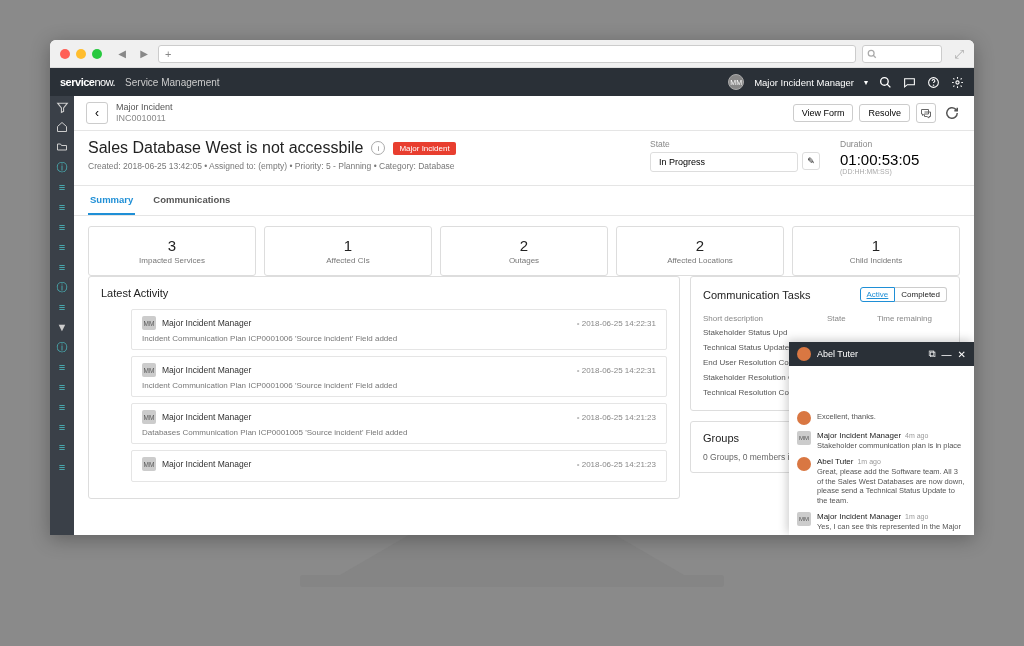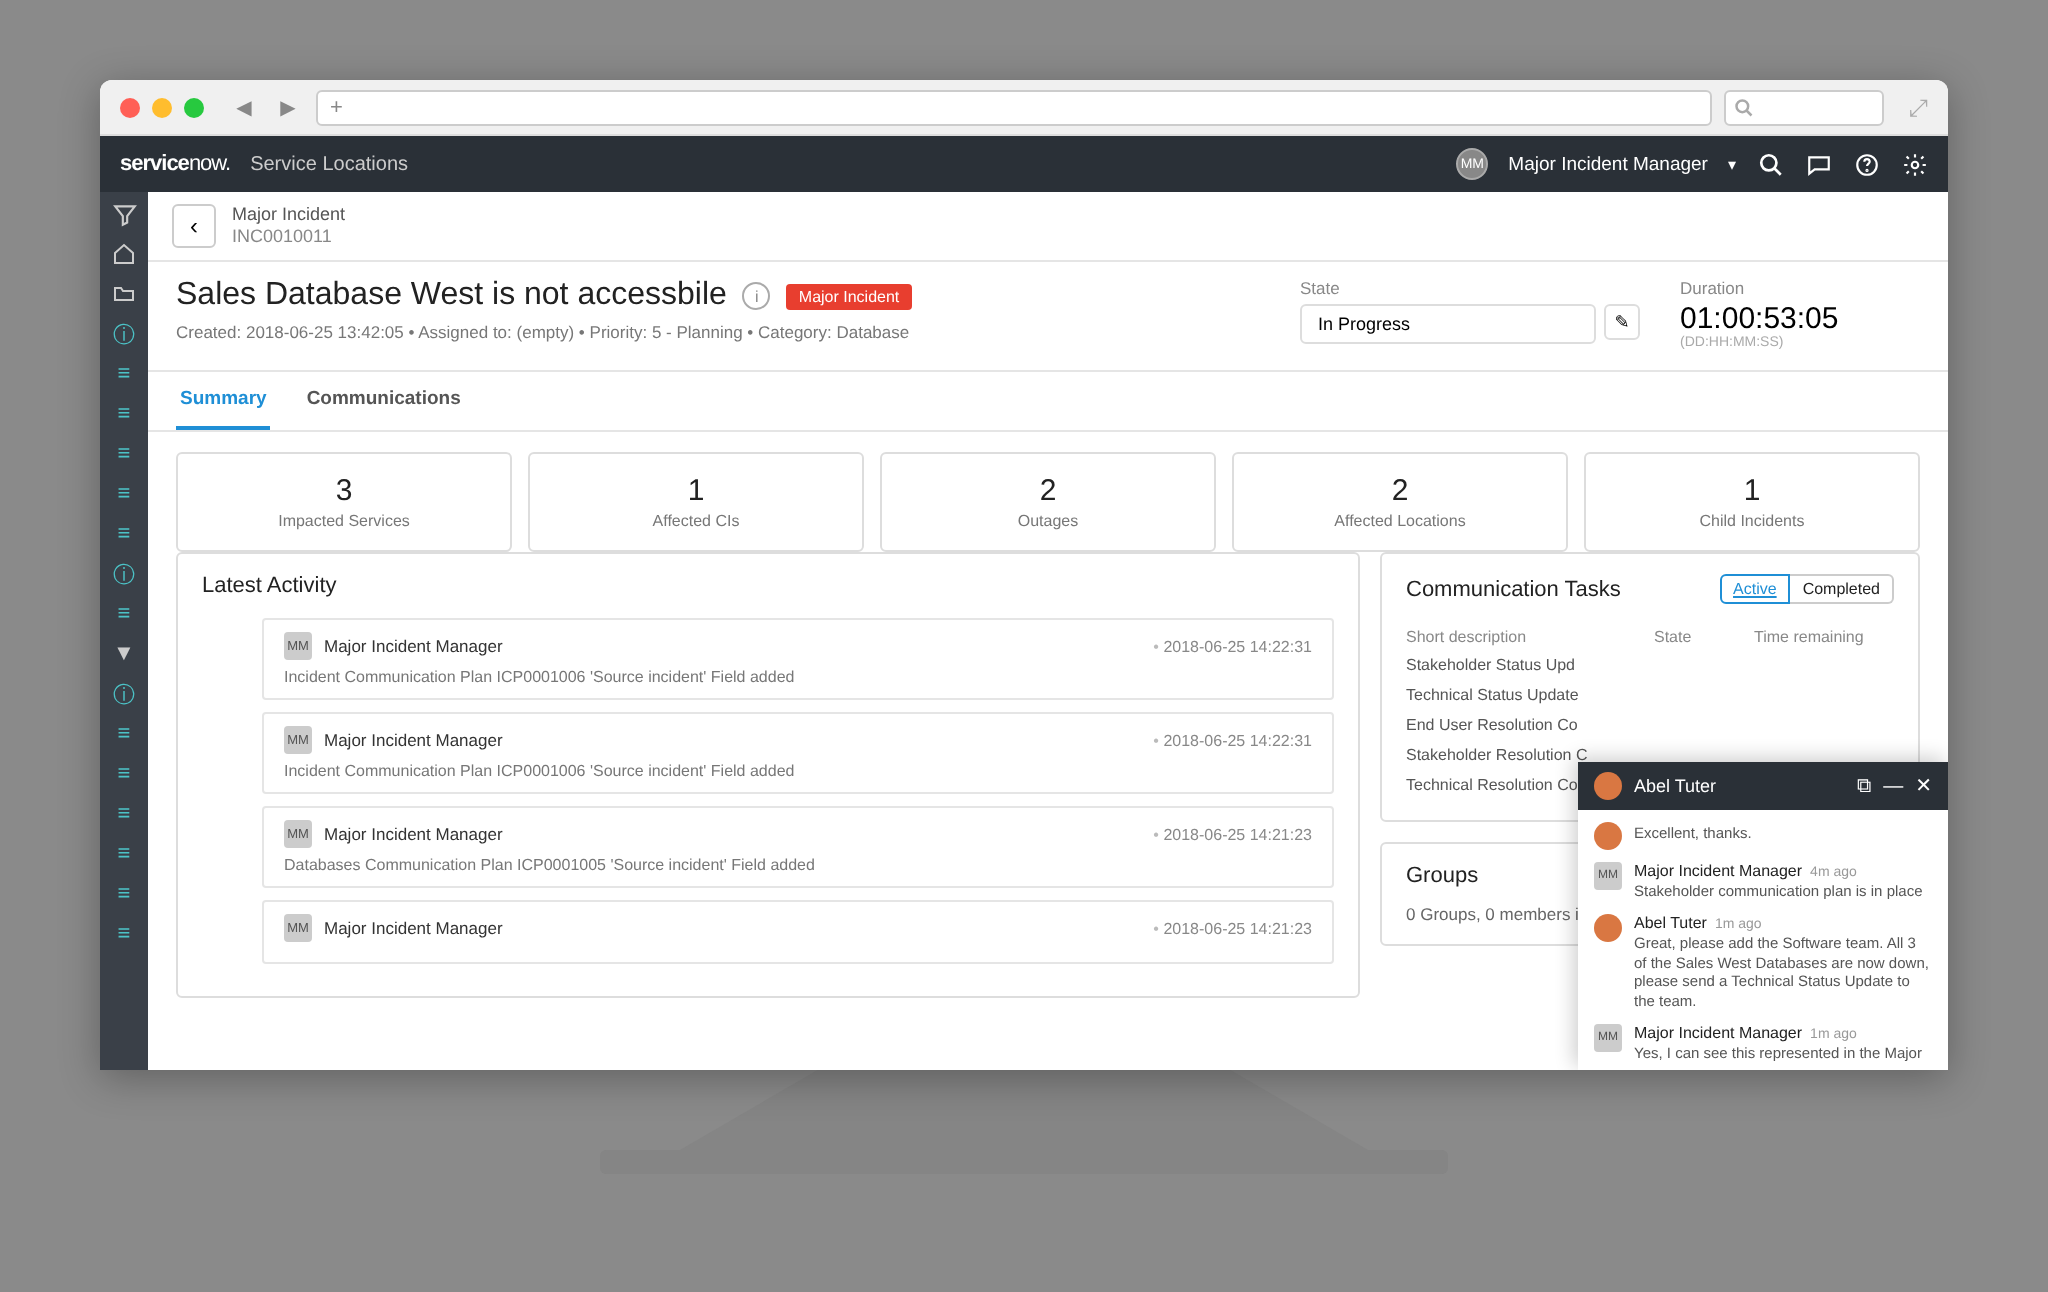--- a/index.html
+++ b/index.html
@@ -79,21 +79,21 @@
 .comm-th { display:flex; color:#888; padding:2px 0; font-weight:500;}
 .cth1{flex:1.5;} .cth2{width:50px;} .cth3{width:70px;}
 .comm-row { padding:3px 0; color:#555;}
 .grp-txt { font-size:8.5px; color:#666; margin-top:8px;}
 
 .chat { position:absolute; right:0; bottom:0; width:185px; background:#fff; box-shadow:-2px -2px 10px rgba(0,0,0,0.2); border-radius:3px 0 0 0; font-size:8px; z-index:50;}
 .chat-hdr { background:#2a3037; color:#fff; padding:5px 8px; display:flex; align-items:center; gap:6px;}
 .chat-av { width:14px; height:14px; border-radius:50%; background:#d97742;}
 .chat-title { flex:1; font-size:9px;}
 .chat-ico { font-size:10px; cursor:pointer;}
-.chat-body { padding:6px 8px; max-height:130px; overflow:hidden;}
+.chat-body { padding:6px 8px; max-height:130px; overflow:hidden;margin-top:39px;}
 .msg { display:flex; gap:6px; margin-bottom:6px;}
 .msg-av { width:14px; height:14px; border-radius:50%; flex-shrink:0; background:#d97742; font-size:6px; color:#fff; display:flex; align-items:center; justify-content:center;}
 .msg-av.mm { background:#ccc; color:#555; border-radius:2px;}
 .msg-body { flex:1;}
 .msg-top { display:flex; gap:4px; align-items:baseline;}
 .msg-user { font-size:8px; font-weight:500; color:#222;}
 .msg-time { font-size:7px; color:#999;}
 .msg-txt { font-size:7.5px; color:#555; line-height:1.3; margin-top:1px;}
 svg { display:block; }
 </style>
@@ -121,21 +121,21 @@
             <circle cx="10" cy="10" r="7"></circle>
             <path d="M21 21l-6-6"></path>
           </svg>
       </div>
       <div class="expand">⤢</div>
     </div>
   </div>
 
   <div class="hdr">
     <span class="logo"><span>service</span><span class="now">now.</span></span>
-    <span class="svcmgmt">Service Locations</span>
+    <span class="svcmgmt">Service Management</span>
     <div class="hdr-right">
       <div class="avatar-mm">MM</div>
       <span style="font-size:9.5px;">Major Incident Manager</span>
       <span style="font-size:8px;">▾</span>
       <div class="hdr-ico">
           <svg width="13" height="13" viewBox="0 0 24 24" fill="none" stroke="#fff" stroke-width="2.5">
             <circle cx="10" cy="10" r="7"></circle>
             <path d="M21 21l-6-6"></path>
           </svg>
         </div>
@@ -196,20 +196,36 @@
       <div class="lnav-ico teal">≡</div>
     </div>
 
     <div class="main">
 
       <div class="topbar">
         <div class="back">‹</div>
         <div class="crumb">
           <div>Major Incident</div>
           <div style="color:#888;">INC0010011</div>
+        </div>
+        <div class="topbar-right">
+          <div class="btn-outline">View Form</div>
+          <div class="btn-outline">Resolve</div>
+          <div class="ico-btn">
+              <svg width="12" height="12" viewBox="0 0 24 24" fill="none" stroke="#666" stroke-width="2">
+                <path d="M3 5h14v9H9l-4 3V14H3V5z"></path>
+                <path d="M9 10h12v9h-3v3l-4-3h-5v-4"></path>
+              </svg>
+            </div>
+          <div class="ico-btn" style="border:none;">
+              <svg width="14" height="14" viewBox="0 0 24 24" fill="none" stroke="#555" stroke-width="2.5">
+                <path d="M21 12a9 9 0 11-3-6.7L21 8"></path>
+                <path d="M21 3v5h-5"></path>
+              </svg>
+            </div>
         </div>
       </div>
 
       <div class="title-row">
         <div class="title-left">
           <div class="h1">
             <span>Sales Database West is not accessbile</span>
             <span class="info-ico">i</span>
             <span class="badge-major">Major Incident</span>
           </div>

